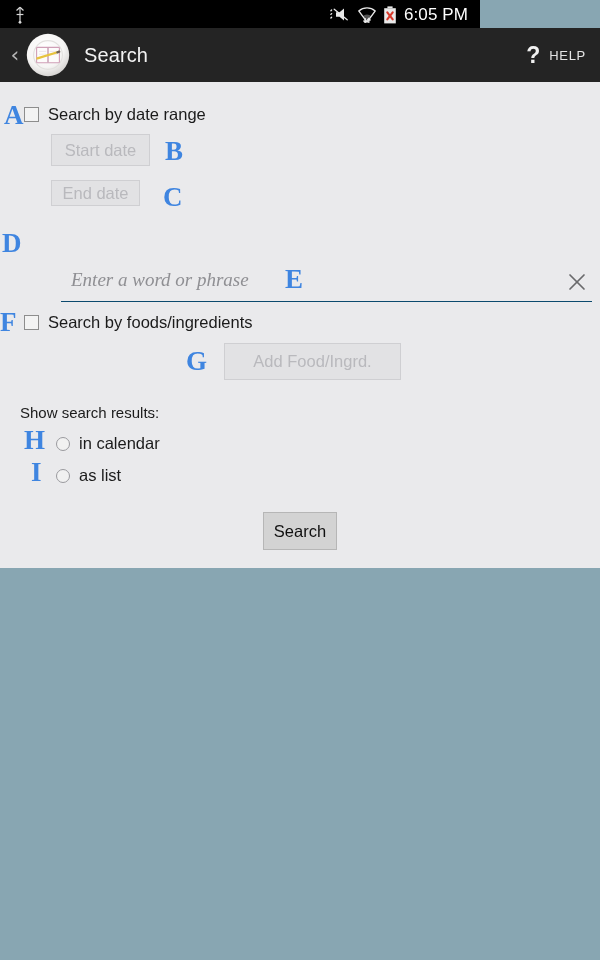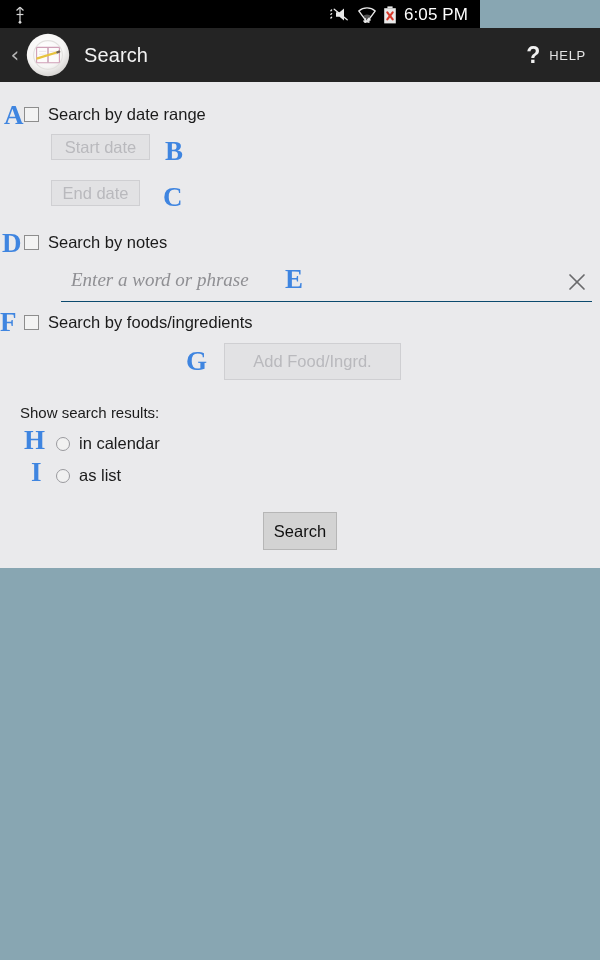--- a/index.html
+++ b/index.html
@@ -310,31 +310,27 @@
 </div>
 
 <div class="form-panel">
 
   <span class="ann" style="left:4px; top:20px;">A</span>
   <div class="row" style="left:24px; top:23px;">
     <span class="chk"></span>
     <span class="chk-label">Search by date range</span>
   </div>
 
-  <div class="btn-disabled" style="position:absolute; left:51px; top:52px; width:99px; height:26px;">Start date</div>
+  <div class="btn-disabled" style="position:absolute; left:51px; top:52px; width:99px; height:32px;">Start date</div>
   <span class="ann" style="left:165px; top:56px;">B</span>
 
   <div class="btn-disabled" style="position:absolute; left:51px; top:98px; width:89px; height:26px;">End date</div>
   <span class="ann" style="left:163px; top:102px;">C</span>
 
   <span class="ann" style="left:2px; top:148px;">D</span>
-  <div class="row" style="left:24px; top:151px;">
-    <span class="chk"></span>
-    <span class="chk-label">Search by notes</span>
-  </div>
 
   <div class="notes-field">
     <input class="notes-input" type="text" placeholder="Enter a word or phrase" value="" style="">
     <span class="clear-x">
       <svg viewBox="0 0 22 22" width="22" height="22">
         <g stroke="#6a6a6c" stroke-width="1.7" stroke-linecap="round">
           <line x1="4" y1="4" x2="18" y2="18"></line>
           <line x1="18" y1="4" x2="4" y2="18"></line>
         </g>
       </svg>

